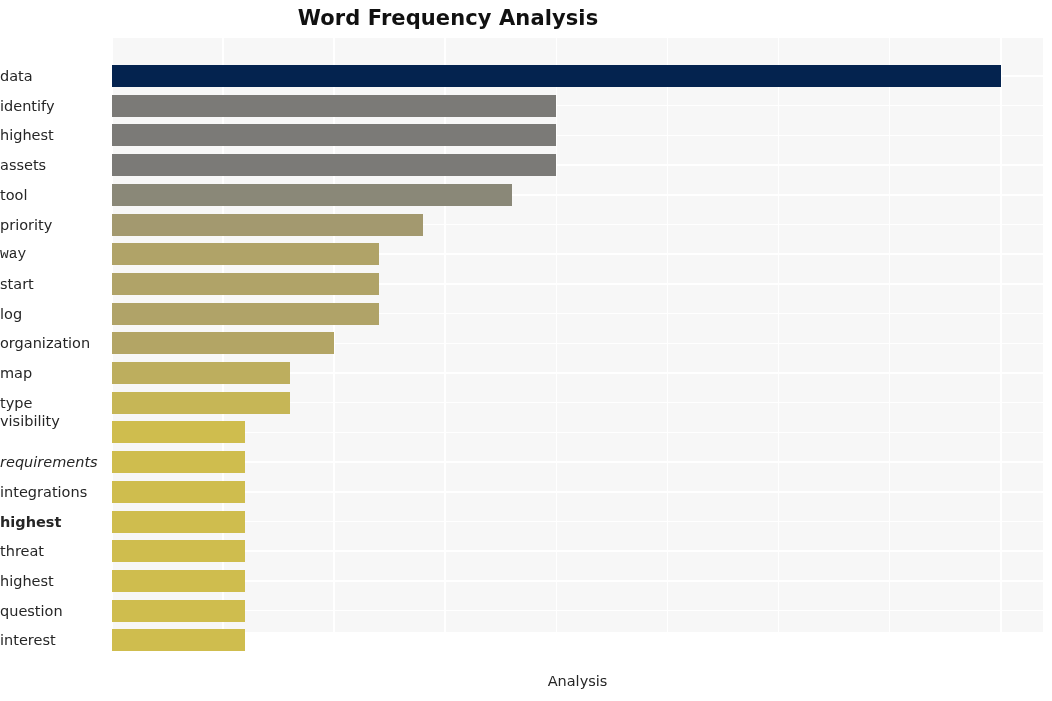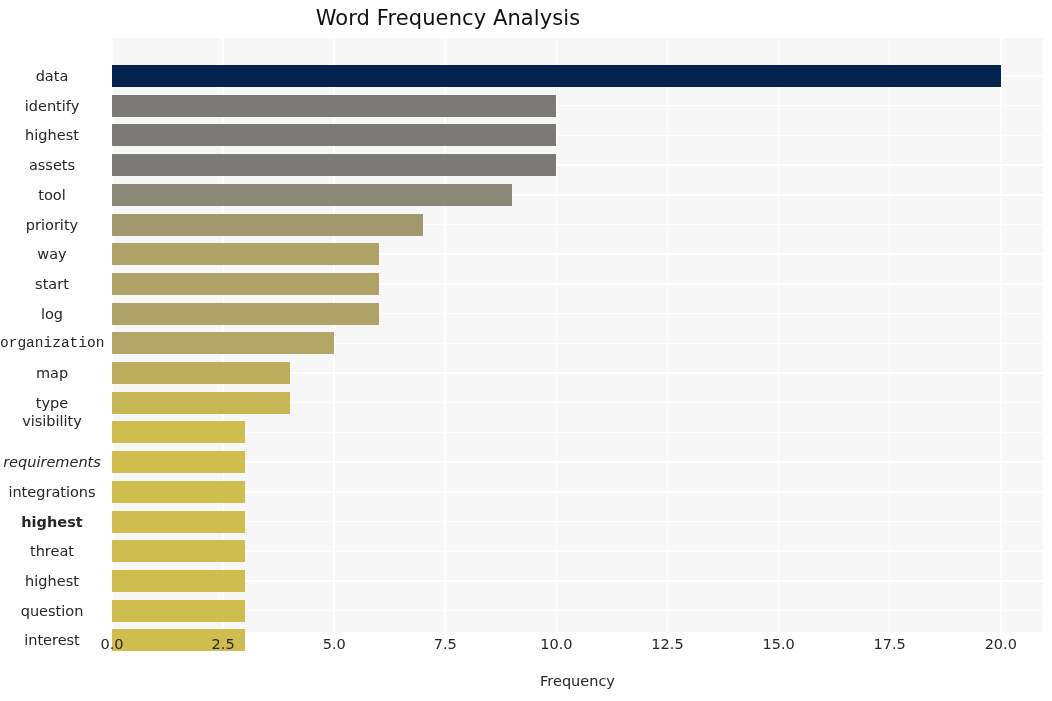--- a/index.html
+++ b/index.html
@@ -19,21 +19,21 @@
     height: 701px;
     background: #ffffff;
   }
   #chart-title {
     position: absolute;
     left: 0;
     top: 6px;
     width: 896px;
     text-align: center;
     font-size: 21px;
-    font-weight: normal;
+    font-weight: bold;
     color: #111111;
     letter-spacing: 0.1px;
   }
   
   #plot-area {
     position: absolute;
     left: 112px;
     top: 38px;
     width: 931px;
     height: 594px;
@@ -76,21 +76,21 @@
     position: absolute;
     left: 0;
     top: 38px;
     width: 104px;
     height: 594px;
   }
   .ylabel {
     position: absolute;
     right: 0;
     width: 104px;
-    text-align: center;
+    text-align: left;
     font-size: 14.5px;
     color: #262626;
     line-height: 22px;
     height: 22px;
   }
   #xlabels {
     position: absolute;
     left: 112px;
     top: 636px;
     width: 931px;
@@ -177,43 +177,32 @@
       </div>
   </div>
 
   <div id="ylabels">
       <div class="ylabel" style="top: 27px;">data</div>
       <div class="ylabel" style="top: 56.7px;">identify</div>
       <div class="ylabel" style="top: 86.4px;">highest</div>
       <div class="ylabel" style="top: 116.1px;">assets</div>
       <div class="ylabel" style="top: 145.8px;">tool</div>
       <div class="ylabel" style="top: 175.5px;">priority</div>
-      <div class="ylabel" style="top: 205.2px;">way</div>
+      <div class="ylabel" style="top: 205.2px; font-family: Liberation Mono, monospace;">way</div>
       <div class="ylabel" style="top: 234.9px;">start</div>
       <div class="ylabel" style="top: 264.6px;">log</div>
-      <div class="ylabel" style="top: 294.3px; font-family: Liberation Mono, monospace;">organization</div>
+      <div class="ylabel" style="top: 294.3px;">organization</div>
       <div class="ylabel" style="top: 324px;">map</div>
       <div class="ylabel" style="top: 353.7px;">type</div>
       <div class="ylabel" style="top: 372px;">visibility</div>
       <div class="ylabel" style="top: 413.1px; font-style: italic;">requirements</div>
       <div class="ylabel" style="top: 442.8px; margin-left: 24px;">integrations</div>
       <div class="ylabel" style="top: 472.5px; font-weight: bold;">highest</div>
       <div class="ylabel" style="top: 502.2px;">threat</div>
       <div class="ylabel" style="top: 531.9px;">highest</div>
       <div class="ylabel" style="top: 561.6px; margin-left: 33px;">question</div>
       <div class="ylabel" style="top: 591.3px;">interest</div>
     </div>
 
-  <div id="xlabels">
-      <div class="xlabel" style="left: 0px;">0.0</div>
-      <div class="xlabel" style="left: 111.098px;">2.5</div>
-      <div class="xlabel" style="left: 222.196px;">5.0</div>
-      <div class="xlabel" style="left: 333.294px;">7.5</div>
-      <div class="xlabel" style="left: 444.391px;">10.0</div>
-      <div class="xlabel" style="left: 555.489px;">12.5</div>
-      <div class="xlabel" style="left: 666.587px;">15.0</div>
-      <div class="xlabel" style="left: 777.685px;">17.5</div>
-      <div class="xlabel" style="left: 888.783px;">20.0</div>
-    </div>
-
-  <div id="xaxis-title">Frequency</div>
+
+  <div id="xaxis-title">Analysis</div>
 
 </div>
 
 </body></html>

